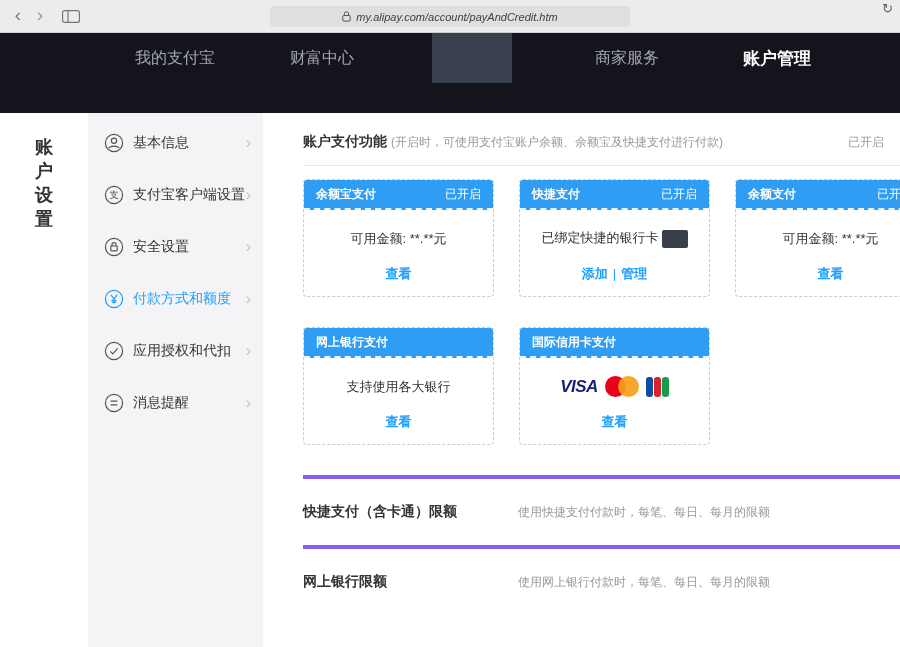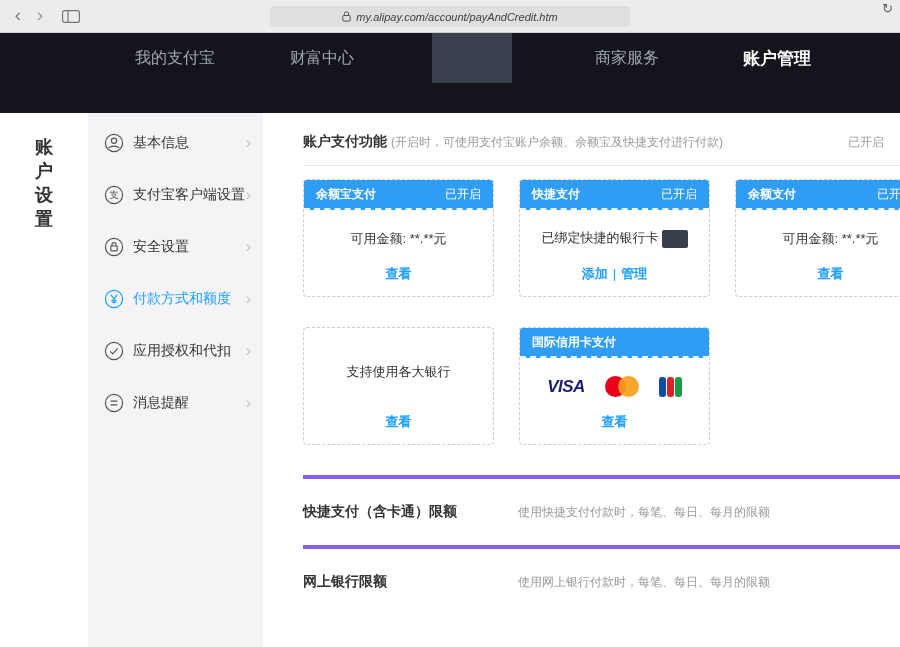--- a/index.html
+++ b/index.html
@@ -49,21 +49,21 @@
   .card-header{height:30px;flex:0 0 auto;background:#2e9df3;color:#fff;display:flex;align-items:center;padding:0 12px;border-bottom:2px dashed rgba(255,255,255,.9);}
   .ch-title{font-size:12px;font-weight:700;}
   .ch-status{margin-left:auto;font-size:12px;}
   .card-body{flex:1;display:flex;align-items:center;justify-content:center;font-size:13px;color:#333;padding:2px 8px 0;text-align:center;}
   .card-links{padding:0 0 13px;text-align:center;font-size:13px;color:#1e9fff;font-weight:700;}
   .card-links span{cursor:pointer;}
   .link-sep{margin:0 5px;font-weight:400;}
   .masked-box{display:inline-block;width:26px;height:18px;background:#3a4049;border-radius:2px;margin-left:3px;vertical-align:middle;}
 
   
-  .logos{display:flex;align-items:center;gap:20px;}
+  .logos{display:flex;align-items:center;gap:7px;}
   .visa{color:#1a1f71;font-style:italic;font-weight:800;font-size:17px;letter-spacing:-0.5px;}
   .mc{position:relative;width:34px;height:21px;}
   .mc i{position:absolute;top:0;width:21px;height:21px;border-radius:50%;}
   .mc .c1{left:0;background:#eb001b;}
   .mc .c2{left:13px;background:#f79e1b;opacity:.92;}
   .jcb{display:flex;gap:1px;}
   .jcb i{width:7px;height:20px;border-radius:3px;}
   .jcb .b1{background:#0b4ea2;}
   .jcb .b2{background:#d8232a;}
   .jcb .b3{background:#1b9a48;}
@@ -232,20 +232,23 @@
             </div>
             <div class="card-body">
               <span>可用金额: **.**元</span>
             </div>
             <div class="card-links">
               <span>查看</span>
             </div>
           </div>
 
           <div class="card">
+            <div class="card-header">
+              <span class="ch-title">网上银行支付</span>
+            </div>
             <div class="card-body">
               <span>支持使用各大银行</span>
             </div>
             <div class="card-links">
               <span>查看</span>
             </div>
           </div>
 
           <div class="card">
             <div class="card-header">

